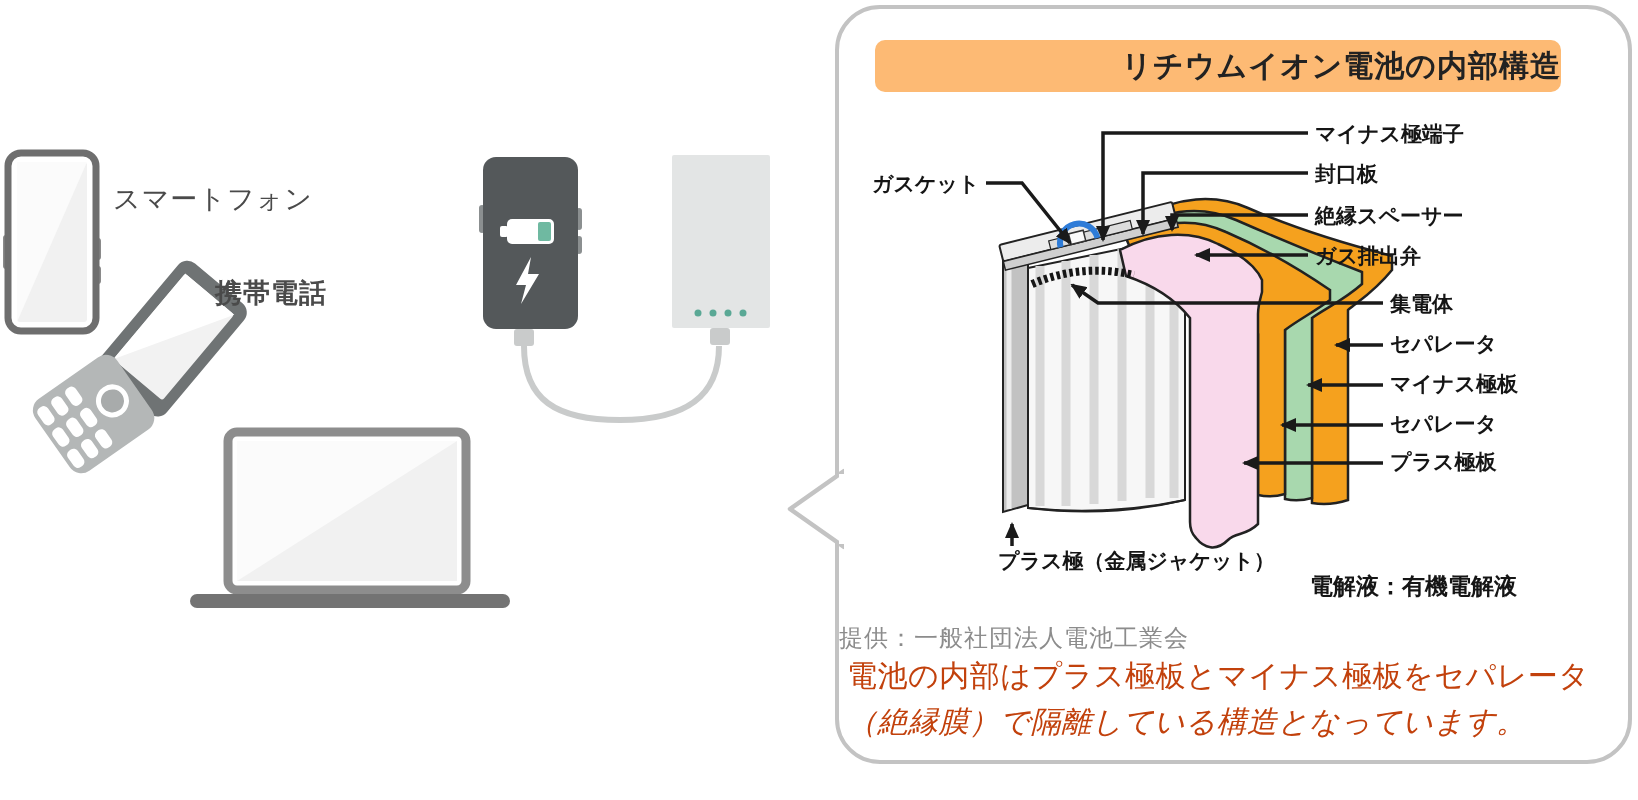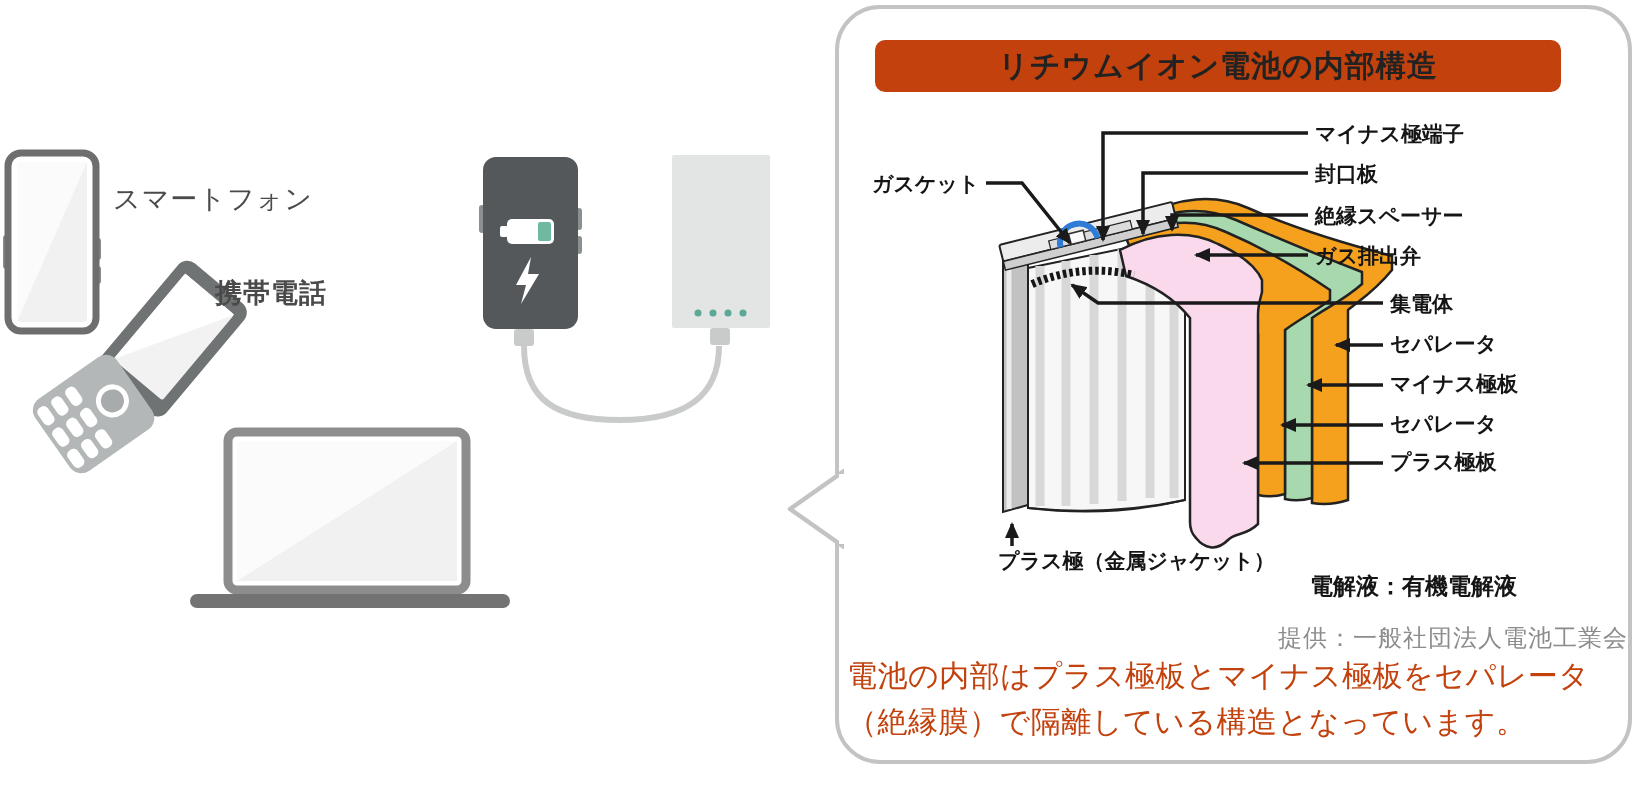--- a/index.html
+++ b/index.html
@@ -3,27 +3,27 @@
 <meta charset="utf-8">
 <style>
   html,body{margin:0;padding:0;background:#fff;}
   #stage{position:relative;width:1638px;height:800px;background:#fff;overflow:hidden;
          font-family:"Liberation Sans",sans-serif;}
   .dev-label{position:absolute;font-size:27px;color:#4a4a4a;letter-spacing:1px;white-space:nowrap;}
   
   #panel{position:absolute;left:835px;top:5px;width:789px;height:751px;background:#fff;
          border:4px solid #c3c3c3;border-radius:45px;}
   #tail{position:absolute;left:-53px;top:458px;}
-  #title-bar{position:absolute;left:36px;top:31px;width:686px;height:52px;background:#c2410c;
-             border-radius:10px;display:flex;align-items:center;justify-content:center;}
+  #title-bar{position:absolute;left:36px;top:31px;width:686px;height:52px;background:#fdba74;
+             border-radius:10px;display:flex;align-items:center;justify-content:flex-end;}
   #title-bar span{font-size:30px;font-weight:bold;color:#222;letter-spacing:1px;}
   #diagram{position:absolute;left:-4px;top:86px;}
   .dlabel{font-family:"Liberation Sans",sans-serif;font-size:21px;font-weight:700;fill:#151515;}
   .ldr{stroke:#1a1a1a;stroke-width:3.5;fill:none;}
-  #credit{position:absolute;left:0;right:0;top:613px;text-align:right;font-size:24px;color:#8c8c8c;
+  #credit{position:absolute;left:0;right:0;top:613px;text-align:left;font-size:24px;color:#8c8c8c;
           letter-spacing:1px;font-family:Liberation Mono, monospace;}
   #description{position:absolute;left:8px;right:20px;top:644px;font-size:30px;line-height:46px;
                color:#c2410c;letter-spacing:0.5px;white-space:nowrap;}
 </style>
 </head>
 <body>
 
 <div id="stage">
 
   <svg width="800" height="800" viewBox="0 0 800 800" style="position:absolute;left:0;top:0;">
@@ -174,16 +174,16 @@
       <text class="dlabel" x="1390" y="431">セパレータ</text>
       <text class="dlabel" x="1390" y="469">プラス極板</text>
       <text class="dlabel" x="998" y="568">プラス極（金属ジャケット）</text>
       <text class="dlabel" x="1310" y="594" style="font-size:23px;" fill="#2732B0">電解液：有機電解液</text>
     </svg>
 
     <div id="credit">提供：一般社団法人電池工業会</div>
 
     <div id="description">
       <span style="display:block;">電池の内部はプラス極板とマイナス極板をセパレータ</span>
-      <span style="display:block;">（絶縁膜）で隔離している構造となっています。</span>
+      <span style="display:block;font-style:italic;">（絶縁膜）で隔離している構造となっています。</span>
     </div>
   </div>
 </div>
 
 </body></html>

